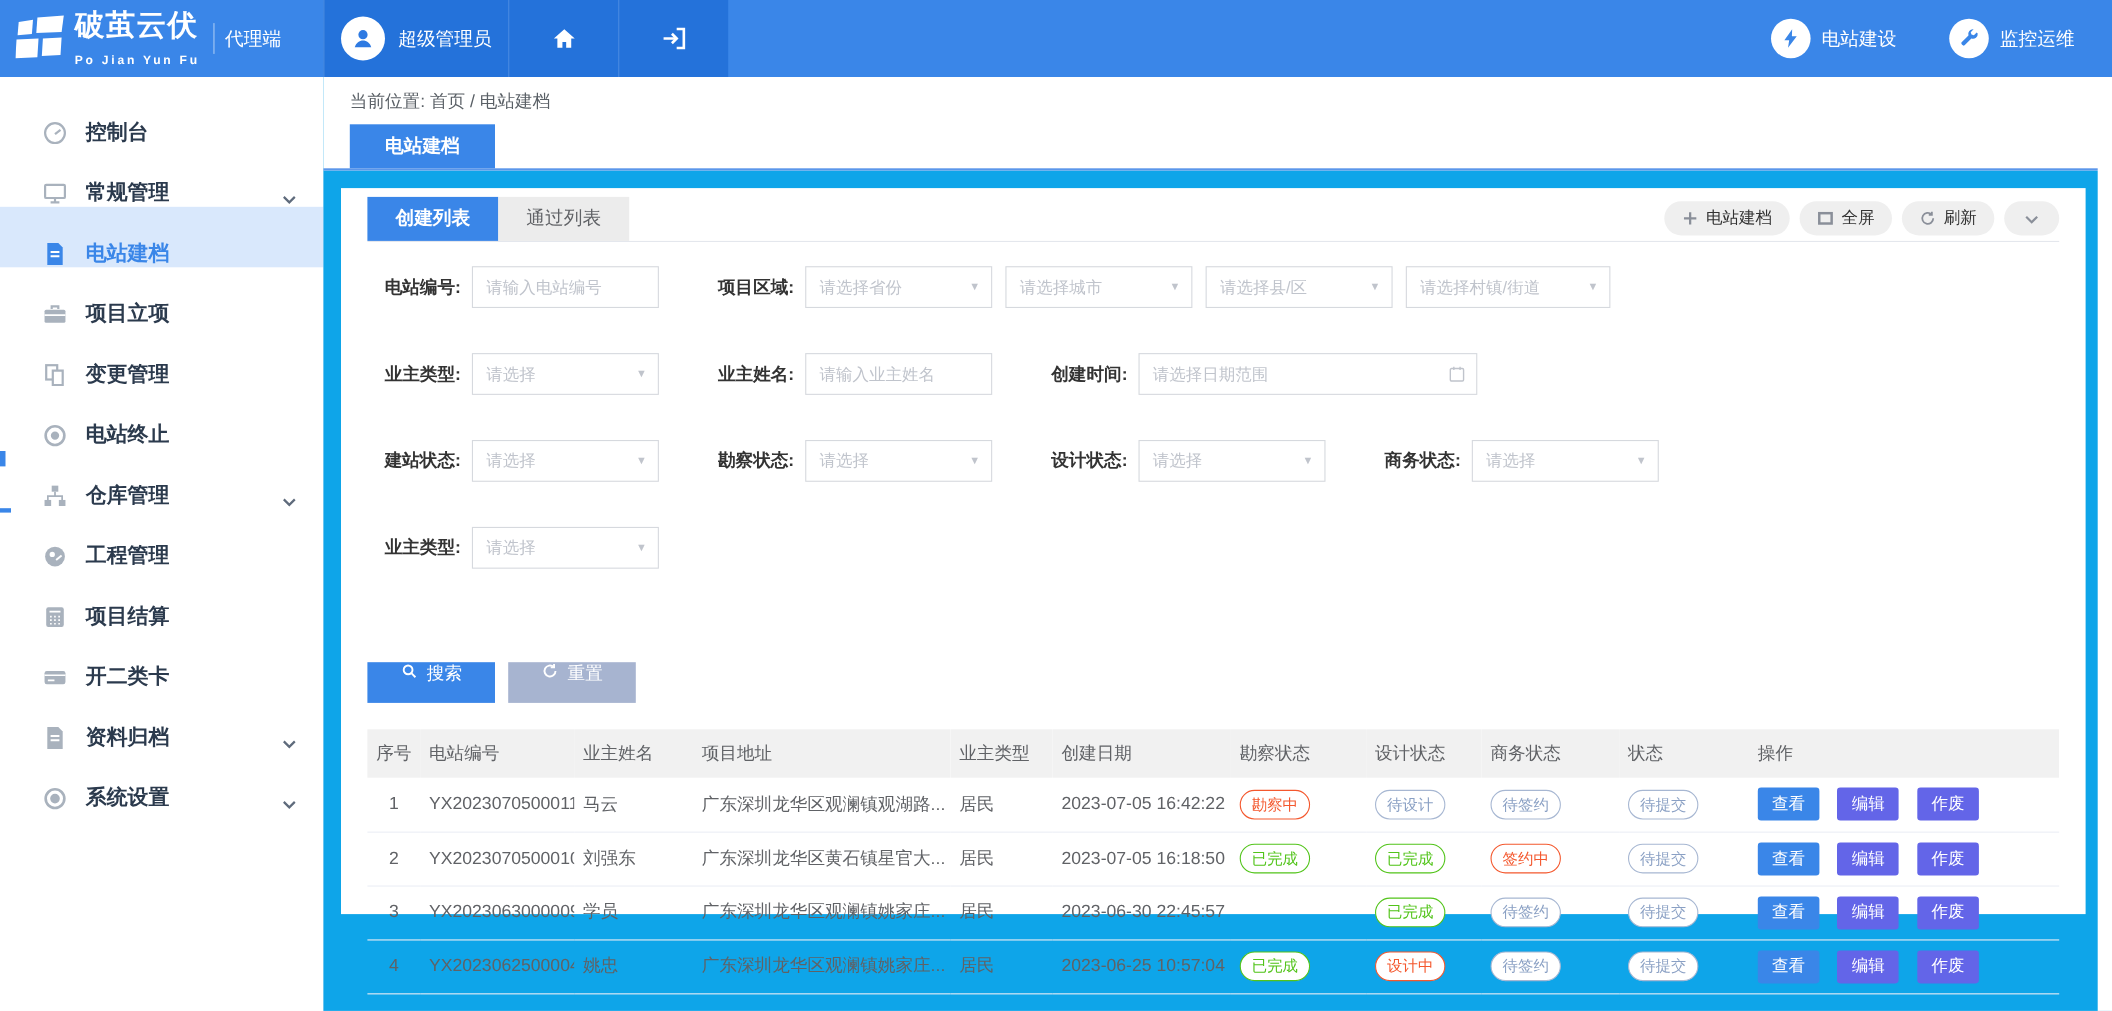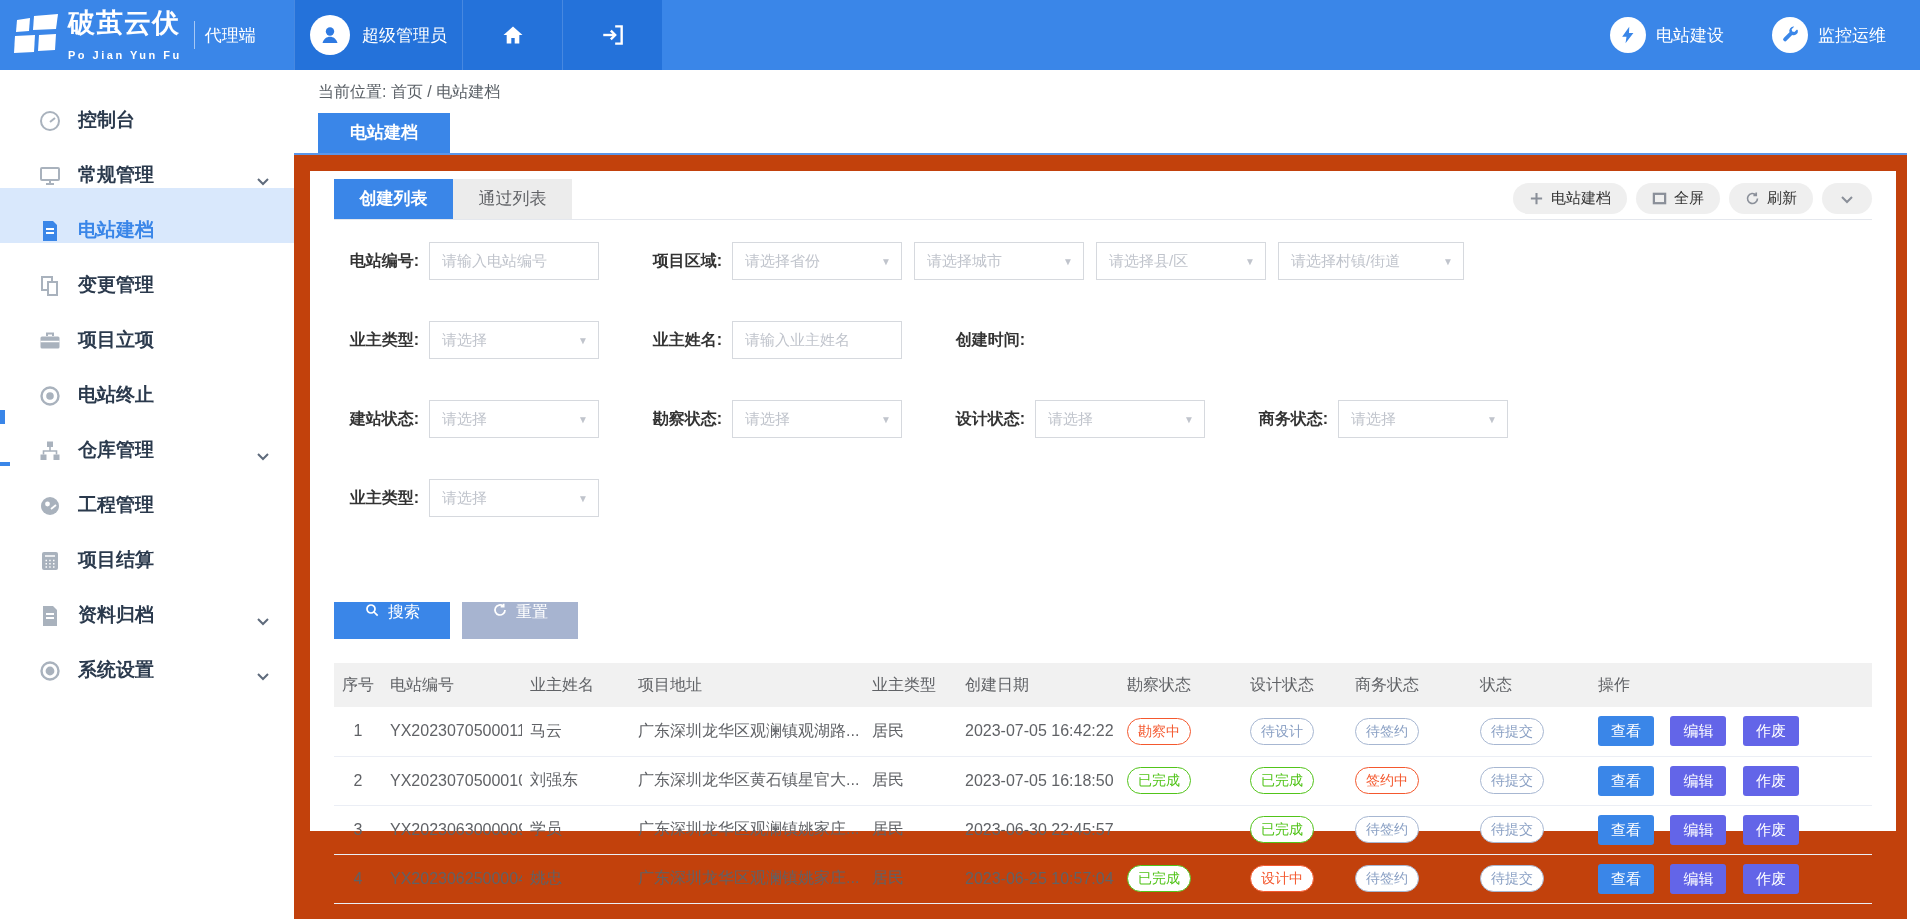--- a/index.html
+++ b/index.html
@@ -30,21 +30,21 @@
   .sidebar { width:294px; background:#fff; padding-top:8px; position:relative; flex:none; }
   .side-item { height:55px; display:flex; align-items:flex-end; padding:0 24px 0 38px; font-size:19px; font-weight:700; color:#2b3a4d; cursor:pointer; }
   .side-item .sicon { width:24px; height:24px; margin-right:16px; color:#a9b2bd; flex:none; }
   .side-item.active { background:#d9e8fc; color:#3a86e8; }
   .side-item.active .sicon { color:#3a86e8; }
   .chev { margin-left:auto; color:#5f6b7c; }
   .side-mark { position:absolute; left:0; background:#3a86e8; }
   .mark1 { top:340px; width:5px; height:14px; }
   .mark2 { top:392px; width:10px; height:4px; }
 
-  .main { flex:1; display:flex; flex-direction:column; background:#c2410c; min-width:0; position:relative; }
+  .main { flex:1; display:flex; flex-direction:column; background:#0ea5e9; min-width:0; position:relative; }
   .scroll-strip { position:absolute; right:0; top:0; bottom:0; width:13px; background:#fff; }
 
   
   .page-head { background:#fff; padding:12px 0 0 24px; border-bottom:2px solid #5b96ea; }
   .breadcrumb { font-size:16px; color:#5a6066; margin-bottom:10px; }
   .page-tab { display:inline-block; background:#3a86e8; color:#fff; font-size:17px; font-weight:700; line-height:40px; padding:0 32px; cursor:pointer; }
 
   
   .content { flex:1; padding:16px 24px 0 16px; }
   .card { background:#fff; height:660px; padding:8px 24px 0; position:relative; }
@@ -192,36 +192,36 @@
       <span class="sicon">
           <svg viewBox="0 0 24 24" fill="currentColor">
             <path d="M5 2h10l4 4v16H5z"></path>
             <path d="M8 10h8M8 14h8" stroke="#fff" stroke-width="1.8"></path>
           </svg>
         </span>
       <span>电站建档</span>
     </div>
     <div class="side-item">
       <span class="sicon">
+          <svg viewBox="0 0 24 24" fill="currentColor">
+            <rect x="2.5" y="7.5" width="19" height="12" rx="1.5"></rect>
+            <path d="M9 7V4.5h6V7" stroke="currentColor" stroke-width="2" fill="none"></path>
+            <path d="M2.5 12.5h19" stroke="#fff" stroke-width="1.5"></path>
+          </svg>
+        </span>
+      <span>项目立项</span>
+    </div>
+    <div class="side-item">
+      <span class="sicon">
           <svg viewBox="0 0 24 24" fill="none" stroke="currentColor" stroke-width="2">
             <rect x="4" y="3" width="10" height="13"></rect>
             <path d="M10 8h9v13h-9z" fill="#fff" stroke="currentColor"></path>
           </svg>
         </span>
       <span>变更管理</span>
-    </div>
-    <div class="side-item">
-      <span class="sicon">
-          <svg viewBox="0 0 24 24" fill="currentColor">
-            <rect x="2.5" y="7.5" width="19" height="12" rx="1.5"></rect>
-            <path d="M9 7V4.5h6V7" stroke="currentColor" stroke-width="2" fill="none"></path>
-            <path d="M2.5 12.5h19" stroke="#fff" stroke-width="1.5"></path>
-          </svg>
-        </span>
-      <span>项目立项</span>
     </div>
     <div class="side-item">
       <span class="sicon">
           <svg viewBox="0 0 24 24" fill="none" stroke="currentColor" stroke-width="2.4">
             <circle cx="12" cy="12" r="8.5"></circle>
             <circle cx="12" cy="12" r="2.6" fill="currentColor"></circle>
           </svg>
         </span>
       <span>电站终止</span>
     </div>
@@ -252,20 +252,30 @@
       <span>工程管理</span>
     </div>
     <div class="side-item">
       <span class="sicon">
           <svg viewBox="0 0 24 24" fill="currentColor">
             <rect x="4" y="3" width="16" height="18" rx="2"></rect>
             <path d="M7 7h10M7.5 11.5h1.5M11.2 11.5h1.5M15 11.5h1.5M7.5 14.8h1.5M11.2 14.8h1.5M15 14.8h1.5M7.5 18h1.5M11.2 18h1.5M15 18h1.5" stroke="#fff" stroke-width="1.5"></path>
           </svg>
         </span>
       <span>项目结算</span>
+    </div>
+    <div class="side-item">
+      <span class="sicon">
+          <svg viewBox="0 0 24 24" fill="currentColor">
+            <rect x="2.5" y="6" width="19" height="12" rx="2"></rect>
+            <path d="M5.5 14.5h6" stroke="#fff" stroke-width="1.6"></path>
+            <path d="M2.5 9.8h19" stroke="#fff" stroke-width="1.4"></path>
+          </svg>
+        </span>
+      <span>开二类卡</span>
     </div>
     <div class="side-item">
       <span class="sicon">
           <svg viewBox="0 0 24 24" fill="currentColor">
             <path d="M5 2h10l4 4v16H5z"></path>
             <path d="M8 10h8M8 14h8" stroke="#fff" stroke-width="1.8"></path>
           </svg>
         </span>
       <span>资料归档</span>
       <span class="chev">
@@ -380,20 +390,29 @@
                   <span>请选择</span>
                   <span class="caret">▼</span>
                 </div>
             </div>
             <div class="fgroup wcol">
               <span class="flabel">业主姓名:</span>
               <div class="fld inp">请输入业主姓名</div>
             </div>
             <div class="fgroup">
               <span class="flabel">创建时间:</span>
+              <div class="fld date">
+                <span>请选择日期范围</span>
+                <span class="cal">
+                    <svg width="17" height="17" viewBox="0 0 24 24" fill="none" stroke="currentColor" stroke-width="1.8">
+                      <rect x="3.5" y="5" width="17" height="16" rx="1.5"></rect>
+                      <path d="M8 2.8V7M16 2.8V7"></path>
+                    </svg>
+                  </span>
+              </div>
             </div>
           </div>
 
           <div class="frow">
             <div class="fgroup wcol">
               <span class="flabel">建站状态:</span>
               <div class="fld sel">
                   <span>请选择</span>
                   <span class="caret">▼</span>
                 </div>

